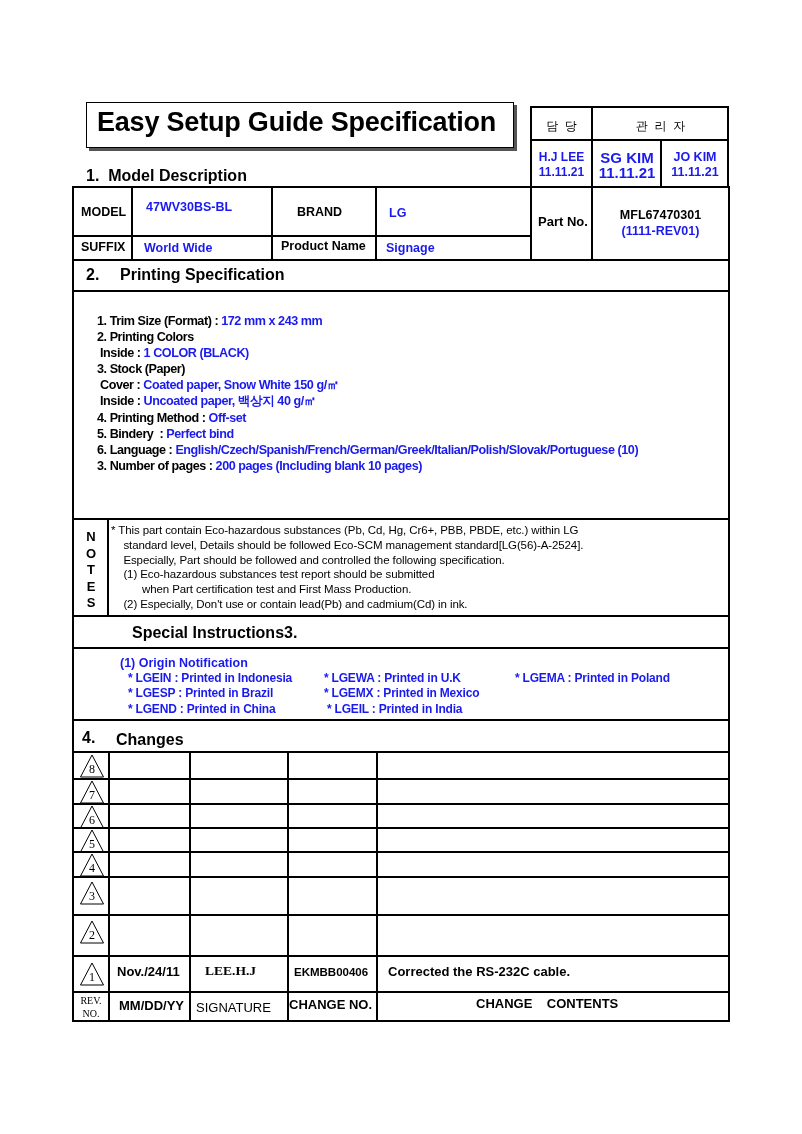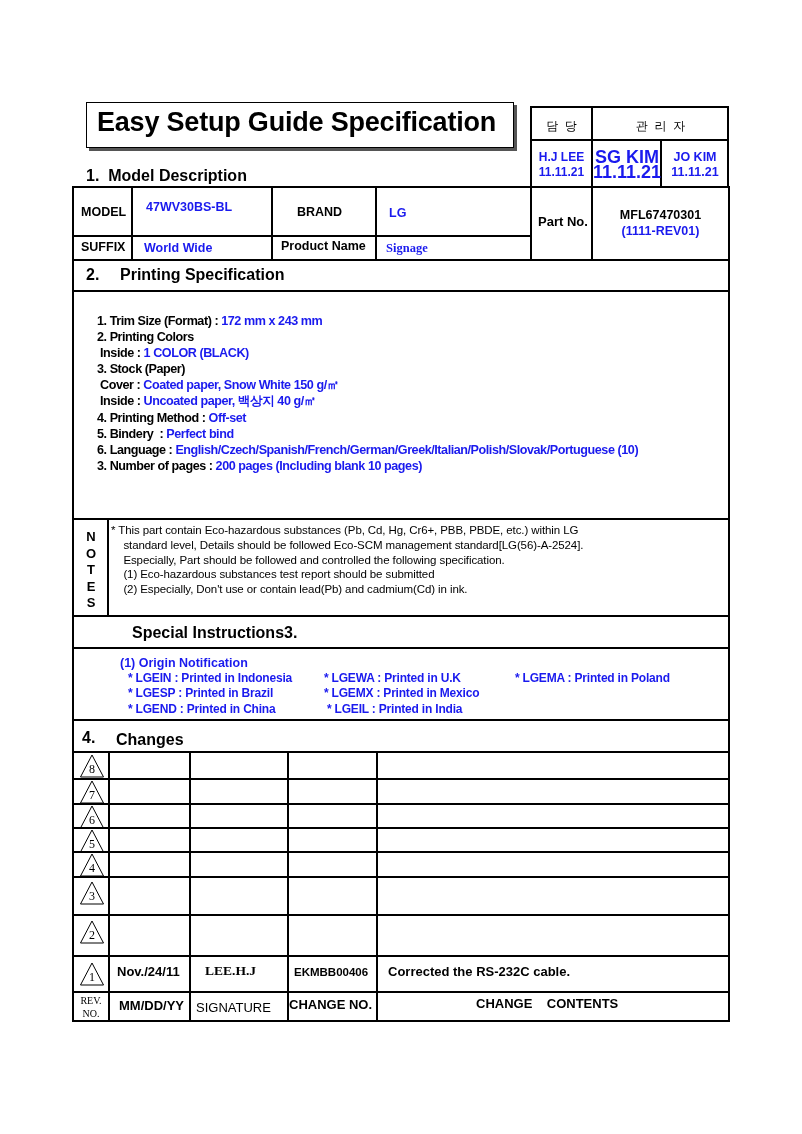--- a/index.html
+++ b/index.html
@@ -39,21 +39,21 @@
 <div class="abs" style="left:530px;top:106px;width:199px;height:82px;border:2px solid #000;box-sizing:border-box;"></div>
 <div class="hl" style="left:530px;top:139px;width:199px;"></div>
 <div class="vl" style="left:591px;top:106px;height:154px;"></div>
 <div class="vl" style="left:660px;top:139px;height:48px;"></div>
 <div class="abs center pre" style="left:531px;top:118px;width:61px;font-size:12px;">담  당</div>
 <div class="abs center pre" style="left:593px;top:118px;width:135px;font-size:12px;">관  리  자</div>
 <div class="abs center b blue" style="left:531px;top:150px;width:61px;font-size:12px;line-height:15px;">
   <div>H.J LEE</div>
   <div>11.11.21</div>
 </div>
-<div class="abs center b blue" style="left:593px;top:150px;width:68px;font-size:18px;line-height:15px;">
+<div class="abs center b blue" style="left:593px;top:150px;width:68px;font-size:15px;line-height:15px;">
   <div>SG KIM</div>
   <div>11.11.21</div>
 </div>
 <div class="abs center b blue" style="left:662px;top:150px;width:66px;font-size:12.5px;line-height:15px;">
   <div>JO KIM</div>
   <div>11.11.21</div>
 </div>
 
 <div class="abs" style="left:72px;top:186px;width:658px;height:836px;border:2px solid #000;box-sizing:border-box;"></div>
 
@@ -63,21 +63,21 @@
 <div class="vl" style="left:271px;top:186px;height:74px;"></div>
 <div class="vl" style="left:375px;top:186px;height:74px;"></div>
 
 <div class="abs cell-t" style="left:81px;top:205px;">MODEL</div>
 <div class="abs cell-t blue" style="left:146px;top:200px;">47WV30BS-BL</div>
 <div class="abs cell-t" style="left:297px;top:205px;">BRAND</div>
 <div class="abs cell-t blue" style="left:389px;top:206px;">LG</div>
 <div class="abs cell-t" style="left:81px;top:240px;">SUFFIX</div>
 <div class="abs cell-t blue" style="left:144px;top:241px;">World Wide</div>
 <div class="abs cell-t" style="left:281px;top:239px;">Product Name</div>
-<div class="abs cell-t blue" style="left:386px;top:241px;font-family:Liberation Serif, serif;">Signage</div>
+<div class="abs cell-t blue" style="left:386px;top:241px;">Signage</div>
 <div class="abs b" style="left:538px;top:214px;font-size:13px;">Part No.</div>
 <div class="abs center b" style="left:593px;top:208px;width:135px;font-size:12.5px;">MFL67470301</div>
 <div class="abs center b blue" style="left:593px;top:224px;width:135px;font-size:12.5px;">(1111-REV01)</div>
 
 <div class="hl" style="left:72px;top:259px;width:658px;"></div>
 <div class="abs sec-h" style="left:86px;top:266px;">2.</div>
 <div class="abs sec-h" style="left:120px;top:266px;">Printing Specification</div>
 <div class="hl" style="left:72px;top:290px;width:658px;"></div>
 
 <div class="abs print-body">
@@ -100,20 +100,21 @@
   <div>O</div>
   <div>T</div>
   <div>E</div>
   <div>S</div>
 </div>
 <div class="abs notes-body">
   <div class="ln">* This part contain Eco-hazardous substances (Pb, Cd, Hg, Cr6+, PBB, PBDE, etc.) within LG</div>
   <div class="ln">    standard level, Details should be followed Eco-SCM management standard[LG(56)-A-2524].</div>
   <div class="ln">    Especially, Part should be followed and controlled the following specification.</div>
   <div class="ln">    (1) Eco-hazardous substances test report should be submitted</div>
+  <div class="ln">          when Part certification test and First Mass Production.</div>
   <div class="ln">    (2) Especially, Don't use or contain lead(Pb) and cadmium(Cd) in ink.</div>
 </div>
 
 <div class="hl" style="left:72px;top:615px;width:658px;"></div>
 <div class="abs sec-h" style="left:132px;top:624px;">Special Instructions3.</div>
 <div class="hl" style="left:72px;top:647px;width:658px;"></div>
 <div class="abs b blue" style="left:120px;top:656px;font-size:12.5px;">(1) Origin Notification</div>
 <div class="abs origin blue" style="left:128px;top:671px;">* LGEIN : Printed in Indonesia</div>
 <div class="abs origin blue" style="left:324px;top:671px;">* LGEWA : Printed in U.K</div>
 <div class="abs origin blue" style="left:515px;top:671px;">* LGEMA : Printed in Poland</div>

